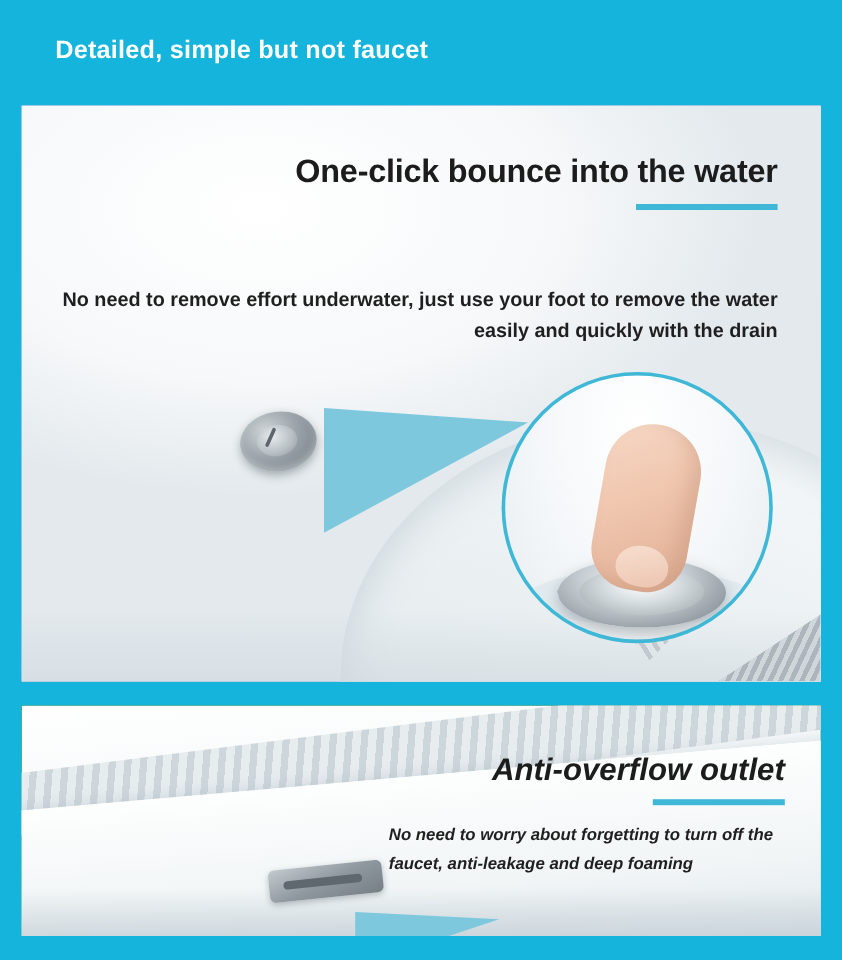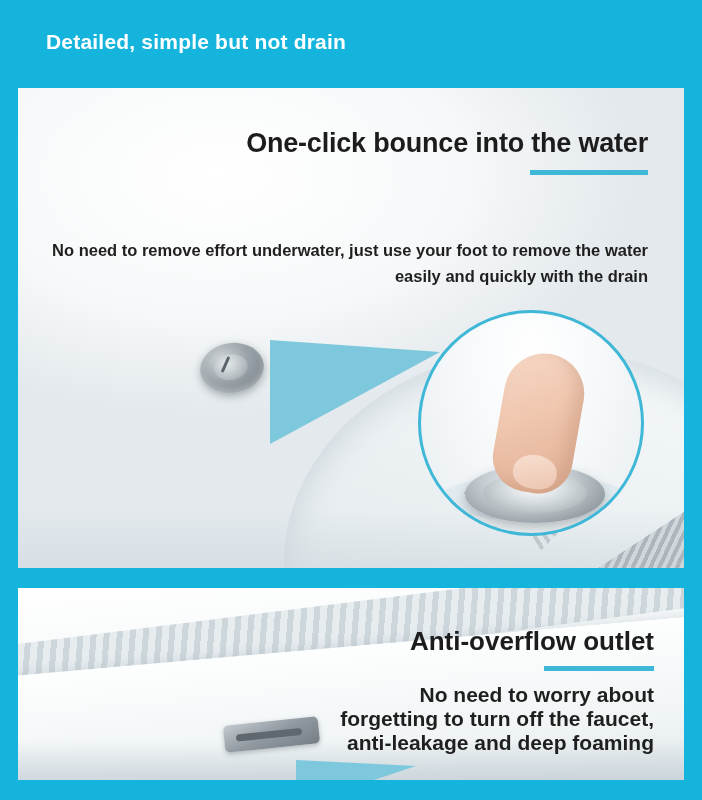--- a/index.html
+++ b/index.html
@@ -244,20 +244,21 @@
 
   
   .panel2 {
     position: absolute;
     top: 588px;
     left: 18px;
     width: 666px;
     height: 192px;
     background: #4d7c0f;
     overflow: hidden;
+    font-style: italic;
   }
   .tub-bg {
     position: absolute; inset: 0;
     background: linear-gradient(175deg, #ffffff 0%, #f4f7f8 45%, #e4eaee 100%);
   }
   .tub-rim {
     position: absolute;
     left: -10px;
     top: 4px;
     width: 690px;
@@ -327,33 +328,33 @@
     right: 30px;
     width: 110px;
     height: 5px;
     background: #3fb7d6;
   }
   .p2-sub {
     position: absolute;
     top: 95px;
     right: 30px;
     width: 330px;
-    font-size: 21px;
+    font-size: 14px;
     font-weight: bold;
     line-height: 24px;
     color: #1f1f1f;
-    text-align: right;
+    text-align: left;
   }
 </style>
 </head>
 <body>
 
 <div class="top-strip"></div>
 
-<div class="page-heading">Detailed, simple but not drain</div>
+<div class="page-heading">Detailed, simple but not faucet</div>
 
 <div class="panel1">
   <div class="sink-bg"></div>
   <div class="basin-curve"></div>
   <div class="counter-edge"></div>
   <div class="towel-edge"></div>
   <div class="towel"></div>
 
   <div class="drain-small"></div>
   <div class="drain-small-slot"></div>

